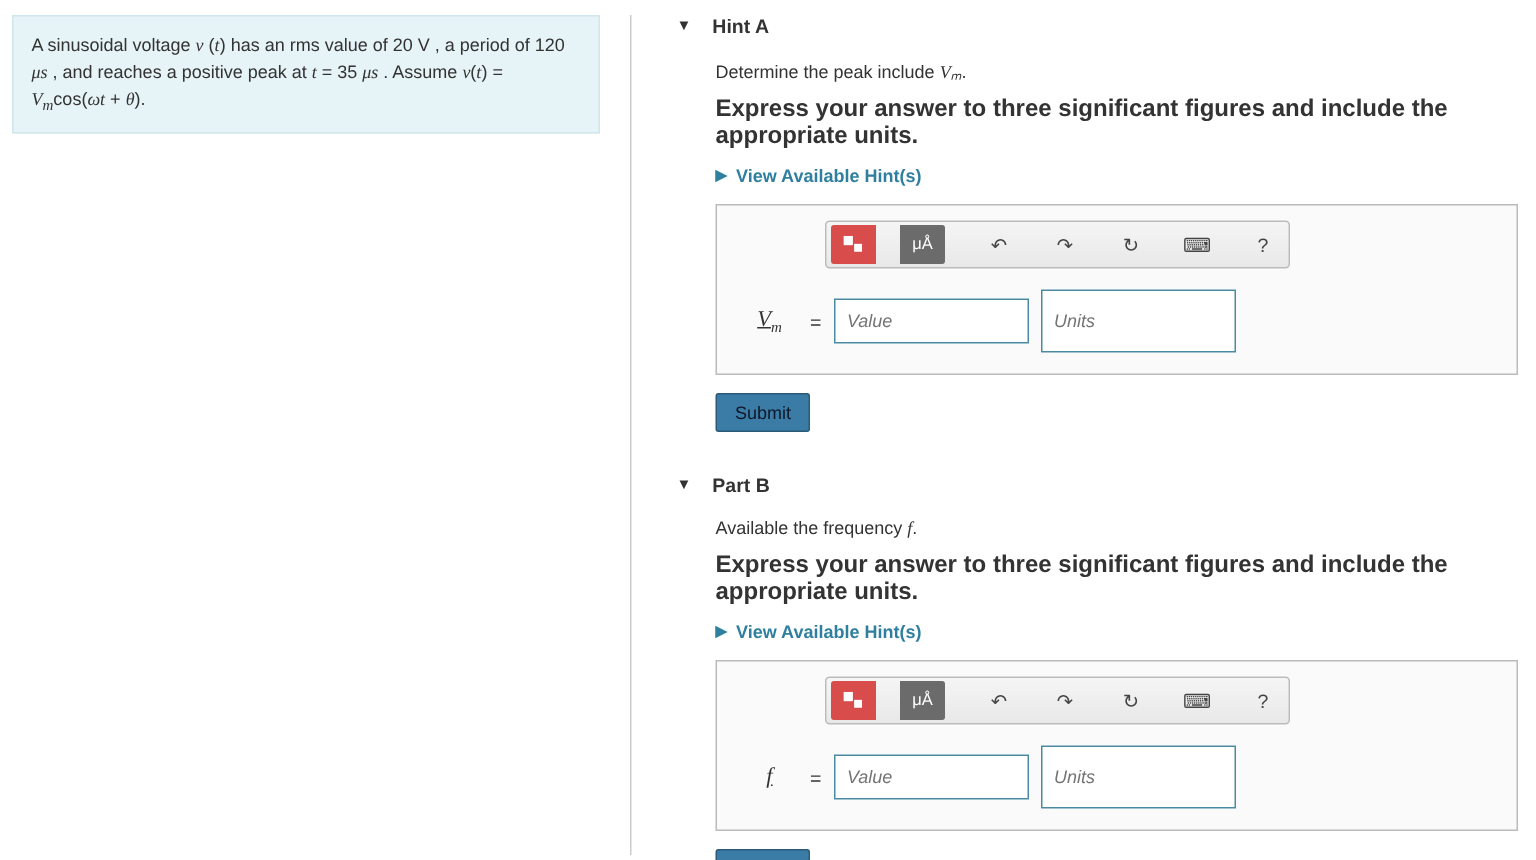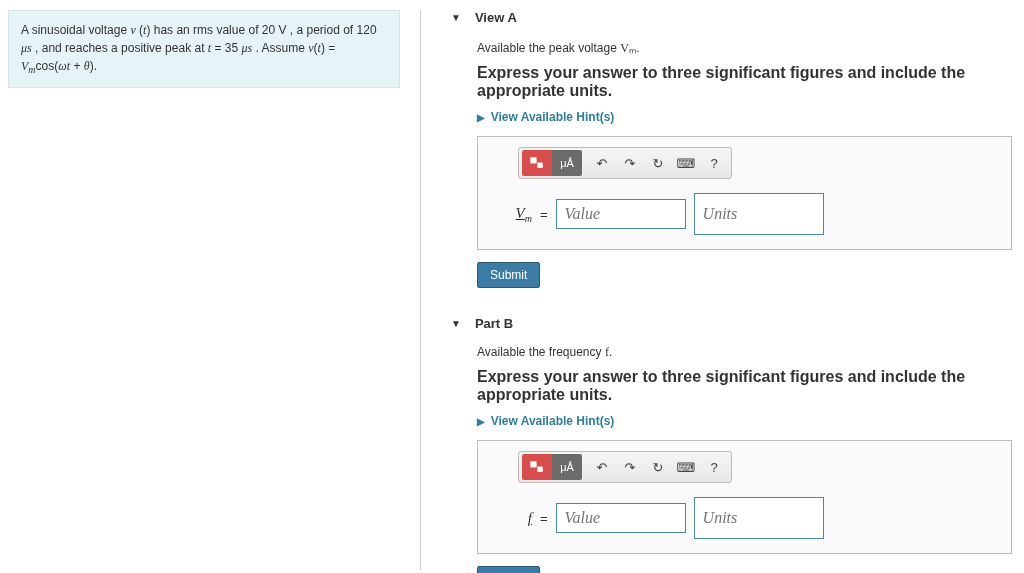--- a/index.html
+++ b/index.html
@@ -48,21 +48,21 @@
     margin-right: 14px;
     font-size: 10px;
   }
   .part-body {
     margin-left: 26px;
   }
   .determine-text {
     font-size: 12px;
     margin-bottom: 8px;
   }
-  .determine-text .math-var { font-family: 'Times New Roman', serif; }
+  .determine-text .math-var { font-style: italic; font-family: 'Times New Roman', serif; }
   .instruction {
     font-size: 16px;
     font-weight: bold;
     margin-bottom: 10px;
   }
   .hint-link {
     color: #2f7f9f;
     font-weight: bold;
     font-size: 12px;
     cursor: pointer;
@@ -81,22 +81,22 @@
     margin-bottom: 12px;
   }
   .toolbar {
     display: inline-flex;
     align-items: center;
     background: linear-gradient(#f5f5f5,#e8e8e8);
     border: 1px solid #bbb;
     border-radius: 3px;
     padding: 2px 3px;
     margin-bottom: 14px;
-    margin-left: 28px;
-    gap: 0;
+    margin-left: 60px;
+    gap: 16px;
   }
   .tb-btn {
     display: inline-flex;
     align-items: center;
     justify-content: center;
     width: 28px;
     height: 26px;
     cursor: pointer;
     color: #444;
     font-size: 13px;
@@ -121,40 +121,40 @@
     display: flex;
     align-items: center;
     gap: 8px;
     margin-left: 4px;
   }
   .var-label {
     font-family: 'Times New Roman', serif;
     font-style: italic;
     font-size: 15px;
     width: 38px;
-    text-align: right;
+    text-align: center;
     text-decoration: underline;
   }
   .var-label sub { font-size: 10px; font-style: italic;}
   .eq-sign { font-size: 13px; }
   .value-input, .units-input {
     border: 1px solid #4a8aa0;
-    font-family: Liberation Serif, serif;
+    font-family: Liberation Sans, sans-serif;
     font-style: italic;
-    font-size: 16px;
+    font-size: 12px;
     color: #15803d;
     padding: 4px 8px;
     background: #fff;
   }
   .value-input { width: 130px; height: 30px; }
   .units-input { width: 130px; height: 42px; }
   .submit-btn {
     background: #3a7ca5;
     border: 1px solid #2a5a78;
-    color: #ffffff;
+    color: #0f172a;
     font-size: 12px;
     padding: 5px 12px;
     cursor: pointer;
     border-radius: 2px;
   }
   svg.icon { width: 14px; height: 14px; }
 </style>
 </head>
 <body>
 
@@ -163,25 +163,25 @@
     <span>A sinusoidal voltage <span class="math-var">v</span> (<span class="math-var">t</span>) has an rms value of 20 V , a period of 120 <span class="math-var">μs</span> , and reaches a positive peak at <span class="math-var">t</span> = 35 <span class="math-var">μs</span> . Assume <span class="math-var">v</span>(<span class="math-var">t</span>) = <span class="math-var">V<sub>m</sub></span>cos(<span class="math-var">ωt</span> + <span class="math-var">θ</span>).</span>
   </div>
 
   <div class="divider"></div>
 
   <div class="right-panel">
 
     <div class="part-section">
       <div class="part-header">
         <span class="caret">▼</span>
-        <span>View A</span>
+        <span>Hint A</span>
       </div>
       <div class="part-body">
         <div class="determine-text">
-          <span>Available the peak voltage </span><span class="math-var">Vₘ</span><span>.</span>
+          <span>Determine the peak include </span><span class="math-var">Vₘ</span><span>.</span>
         </div>
         <div class="instruction">Express your answer to three significant figures and include the appropriate units.</div>
         <div class="hint-link">
           <span class="caret-r">▶</span>
           <span>View Available Hint(s)</span>
         </div>
         <div class="answer-box">
           <div class="toolbar">
             <span class="tb-btn primary1">
               <svg class="icon" viewBox="0 0 16 16">

